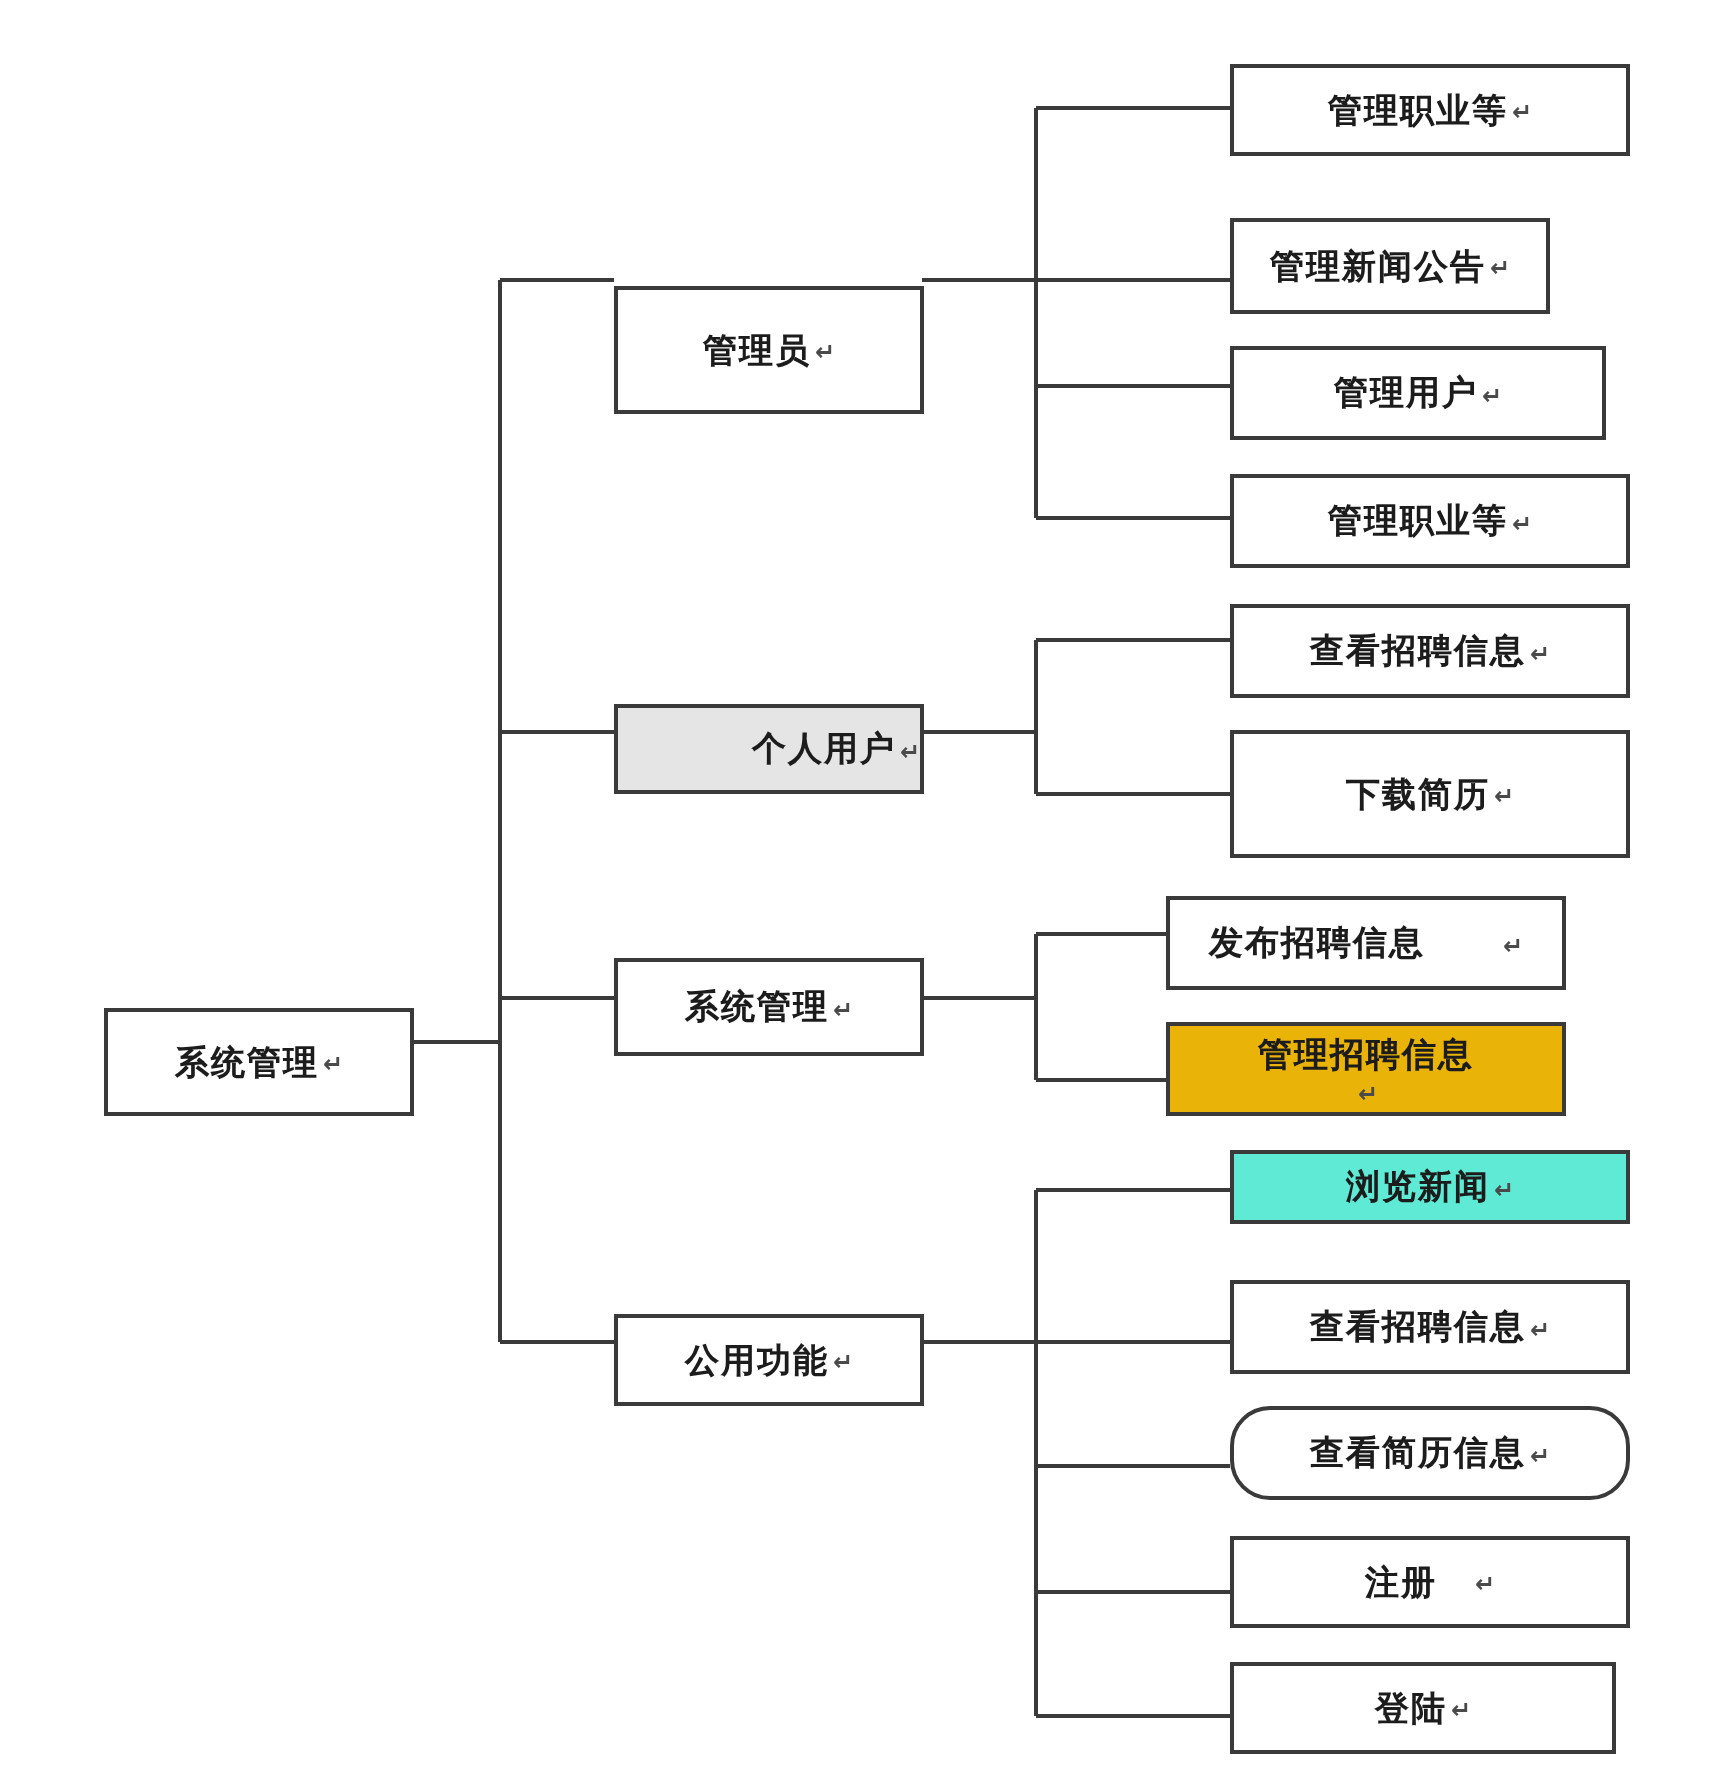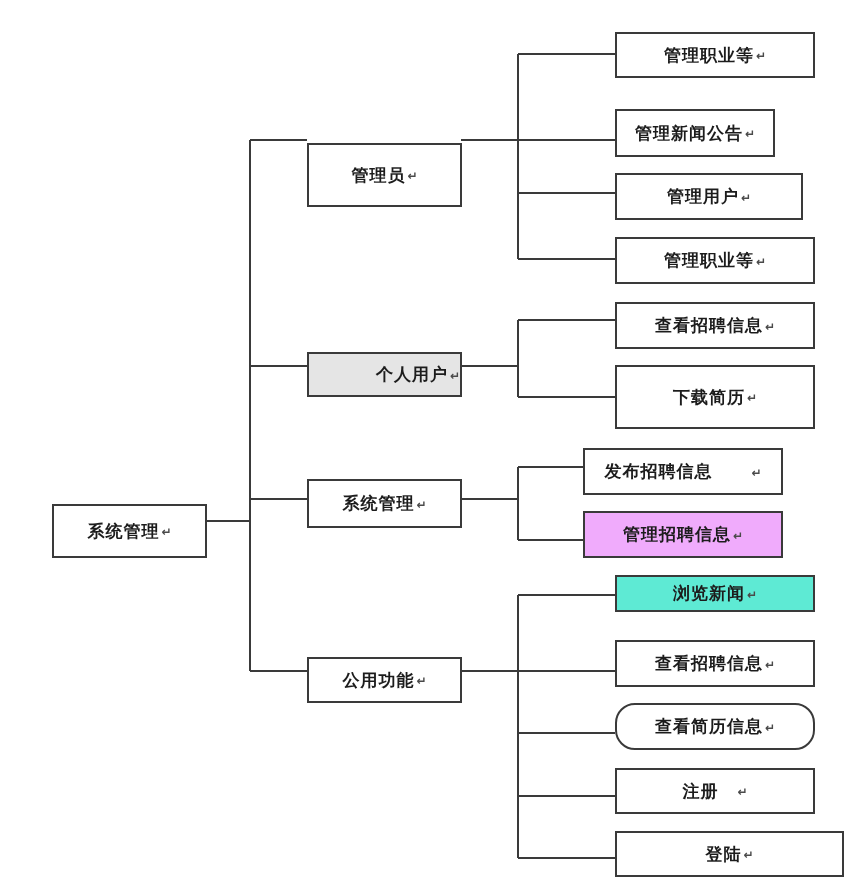--- a/index.html
+++ b/index.html
@@ -115,21 +115,21 @@
         <span class="ret">↵</span>
       </div>
       <div class="node" style="left: 307px; top: 479px; width: 155px; height: 49px; border-color: rgb(58, 58, 58); background: rgb(255, 255, 255); color: rgb(28, 28, 28);">
         <span>系统管理</span>
         <span class="ret">↵</span>
       </div>
       <div class="node" style="left: 583px; top: 448px; width: 200px; height: 47px; border-color: rgb(58, 58, 58); background: rgb(255, 255, 255); color: rgb(28, 28, 28); gap: 37px;">
         <span>发布招聘信息</span>
         <span class="ret">↵</span>
       </div>
-      <div class="node" style="left: 583px; top: 511px; width: 200px; height: 47px; border-color: rgb(58, 58, 58); background: #f0abfc; color: rgb(28, 28, 28);">
+      <div class="node" style="left: 583px; top: 511px; width: 200px; height: 47px; border-color: rgb(58, 58, 58); background: #eab308; color: rgb(28, 28, 28); flex-direction: column;">
         <span>管理招聘信息</span>
         <span class="ret">↵</span>
       </div>
       <div class="node" style="left: 307px; top: 657px; width: 155px; height: 46px; border-color: rgb(58, 58, 58); background: rgb(255, 255, 255); color: rgb(28, 28, 28);">
         <span>公用功能</span>
         <span class="ret">↵</span>
       </div>
       <div class="node" style="left: 615px; top: 575px; width: 200px; height: 37px; border-color: rgb(58, 58, 58); background: #5eead4; color: rgb(28, 28, 28);">
         <span>浏览新闻</span>
         <span class="ret">↵</span>
@@ -139,18 +139,18 @@
         <span class="ret">↵</span>
       </div>
       <div class="node" style="left: 615px; top: 703px; width: 200px; height: 47px; border-color: rgb(58, 58, 58); background: rgb(255, 255, 255); color: rgb(28, 28, 28); border-radius: 20px;">
         <span>查看简历信息</span>
         <span class="ret">↵</span>
       </div>
       <div class="node" style="left: 615px; top: 768px; width: 200px; height: 46px; border-color: rgb(58, 58, 58); background: rgb(255, 255, 255); color: rgb(28, 28, 28); gap: 17px;">
         <span>注册</span>
         <span class="ret">↵</span>
       </div>
-      <div class="node" style="left: 615px; top: 831px; width: 229px; height: 46px; border-color: rgb(58, 58, 58); background: rgb(255, 255, 255); color: rgb(28, 28, 28);">
+      <div class="node" style="left: 615px; top: 831px; width: 193px; height: 46px; border-color: rgb(58, 58, 58); background: rgb(255, 255, 255); color: rgb(28, 28, 28);">
         <span>登陆</span>
         <span class="ret">↵</span>
       </div>
     </div>
 </div>
 
 </body></html>

